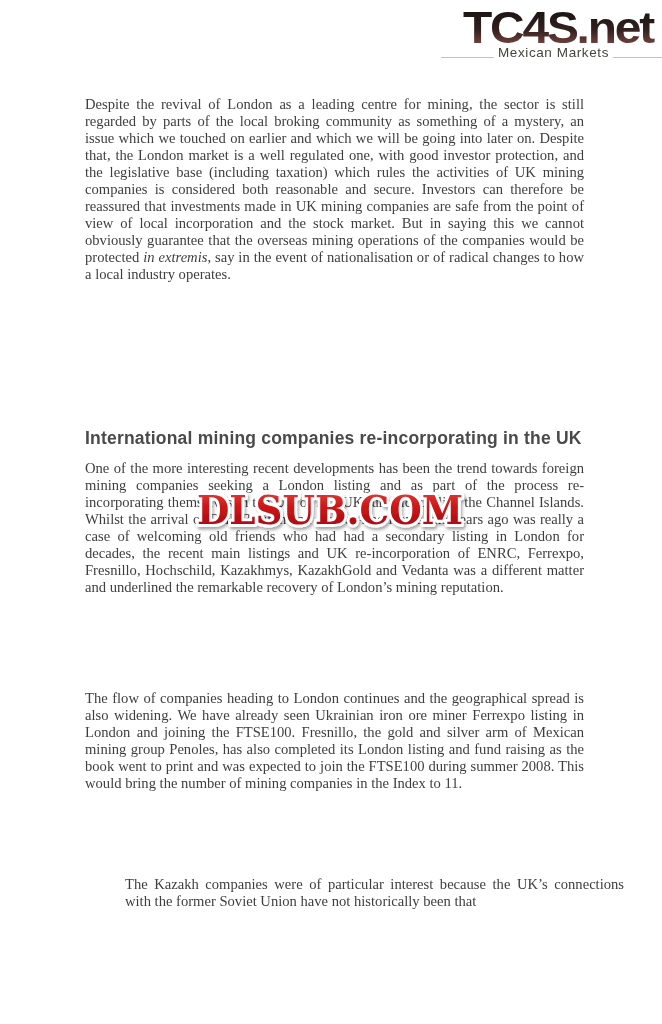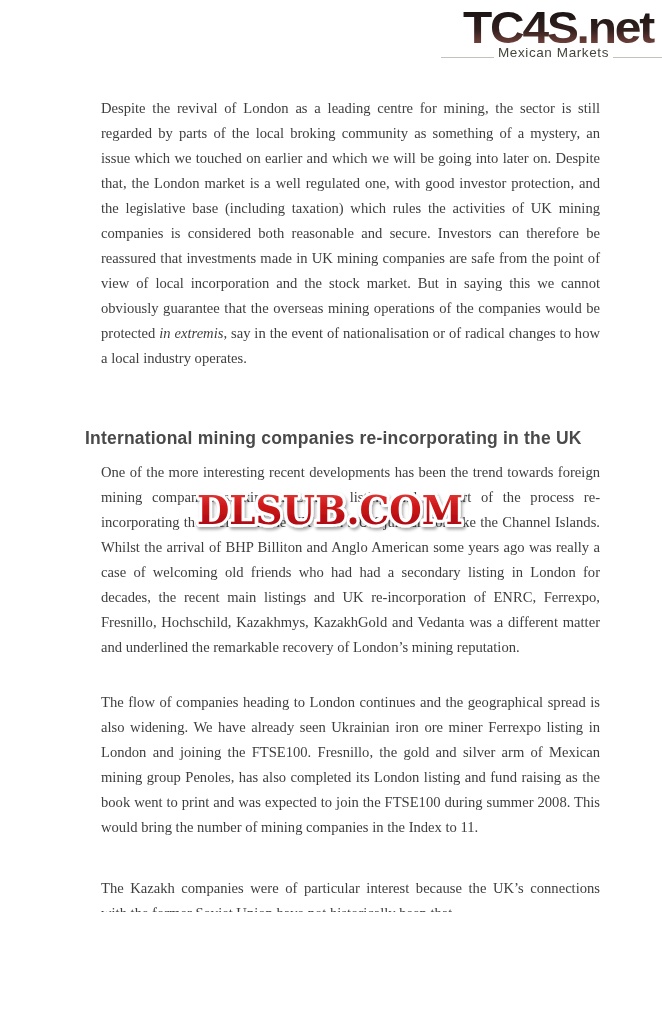--- a/index.html
+++ b/index.html
@@ -30,42 +30,42 @@
     top: 57px; left: 441px;
     width: 221px; height: 1px;
     background: #c4c2bd;
     z-index: 1;
   }
 
   
   .content { position: absolute; left: 85px; width: 499px; }
   .para {
     position: absolute;
-    left: 16px; width: 499px;
+    left: 0; width: 499px;
     margin: 0;
     font-size: 14.6px;
-    line-height: 25px;
+    line-height: 17px;
     color: #3e3e3e;
     text-align: justify;
   }
   .para .italic { font-style: italic; }
   #p1 { top: 96px; }
   #heading {
     position: absolute;
     top: 428px; left: 0;
     margin: 0;
     font-family: "Liberation Sans", sans-serif;
     font-weight: 700;
     font-size: 17.5px;
     letter-spacing: 0.2px;
     color: #4a4a4a;
   }
   #p2 { top: 460px; }
   #p3 { top: 690px; }
-  #p4 { top: 876px; }
+  #p4 { top: 876px; margin-left: 40px; }
 
   
   .page-number {
     position: absolute;
     top: 958px; left: 562px;
     width: 26px;
     font-size: 12px;
     color: #1d4ed8;
     text-align: center;
     z-index: 6;

